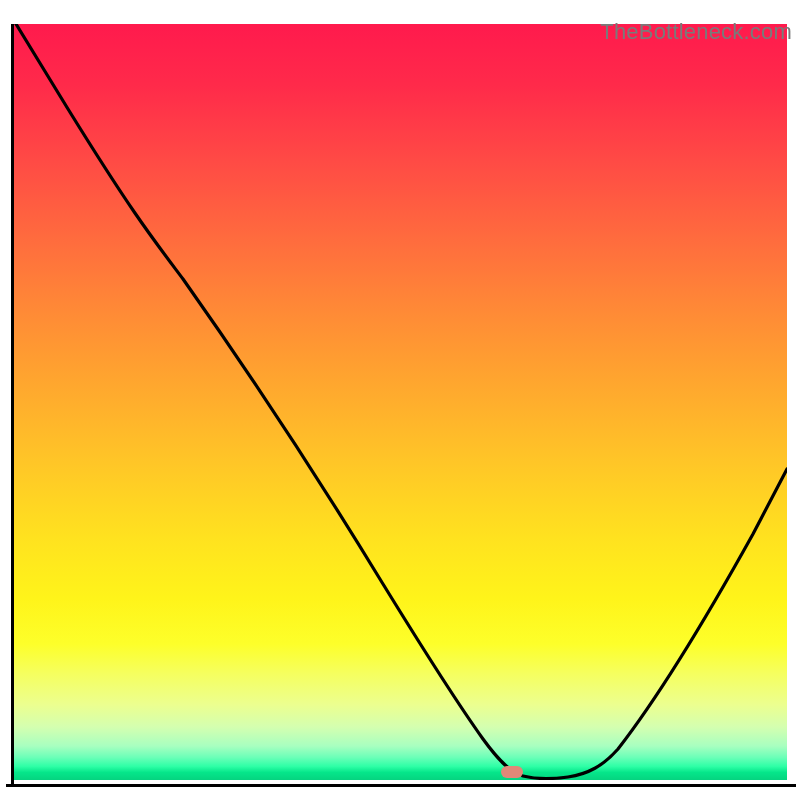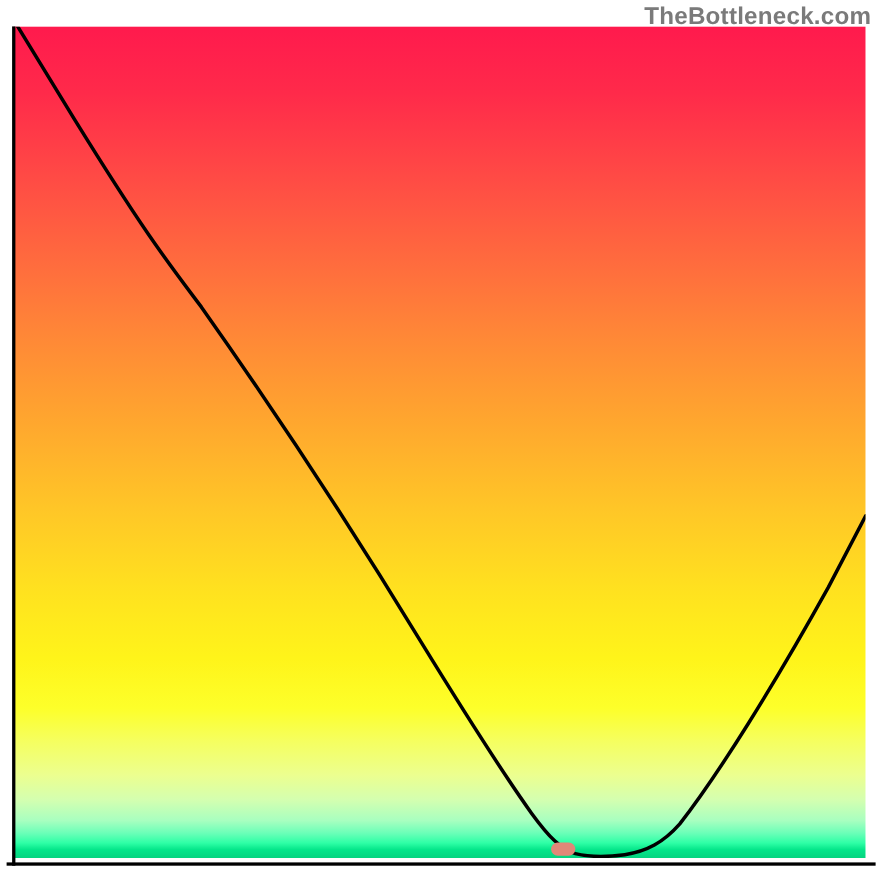--- a/index.html
+++ b/index.html
@@ -11,24 +11,24 @@
     font-family: Arial, Helvetica, sans-serif;
   }
   .container {
     position: relative;
     width: 800px;
     height: 800px;
     background: #ffffff;
   }
   .watermark {
     position: absolute;
-    top: 2px;
+    top: 19px;
     right: 8px;
     font-size: 22px;
-    font-weight: 700;
+    font-weight: 400;
     color: #7a7a7a;
     letter-spacing: 0.2px;
     z-index: 10;
   }
   .plot-outer {
     position: absolute;
     left: 6px;
     top: 24px;
     width: 788px;
     height: 770px;

